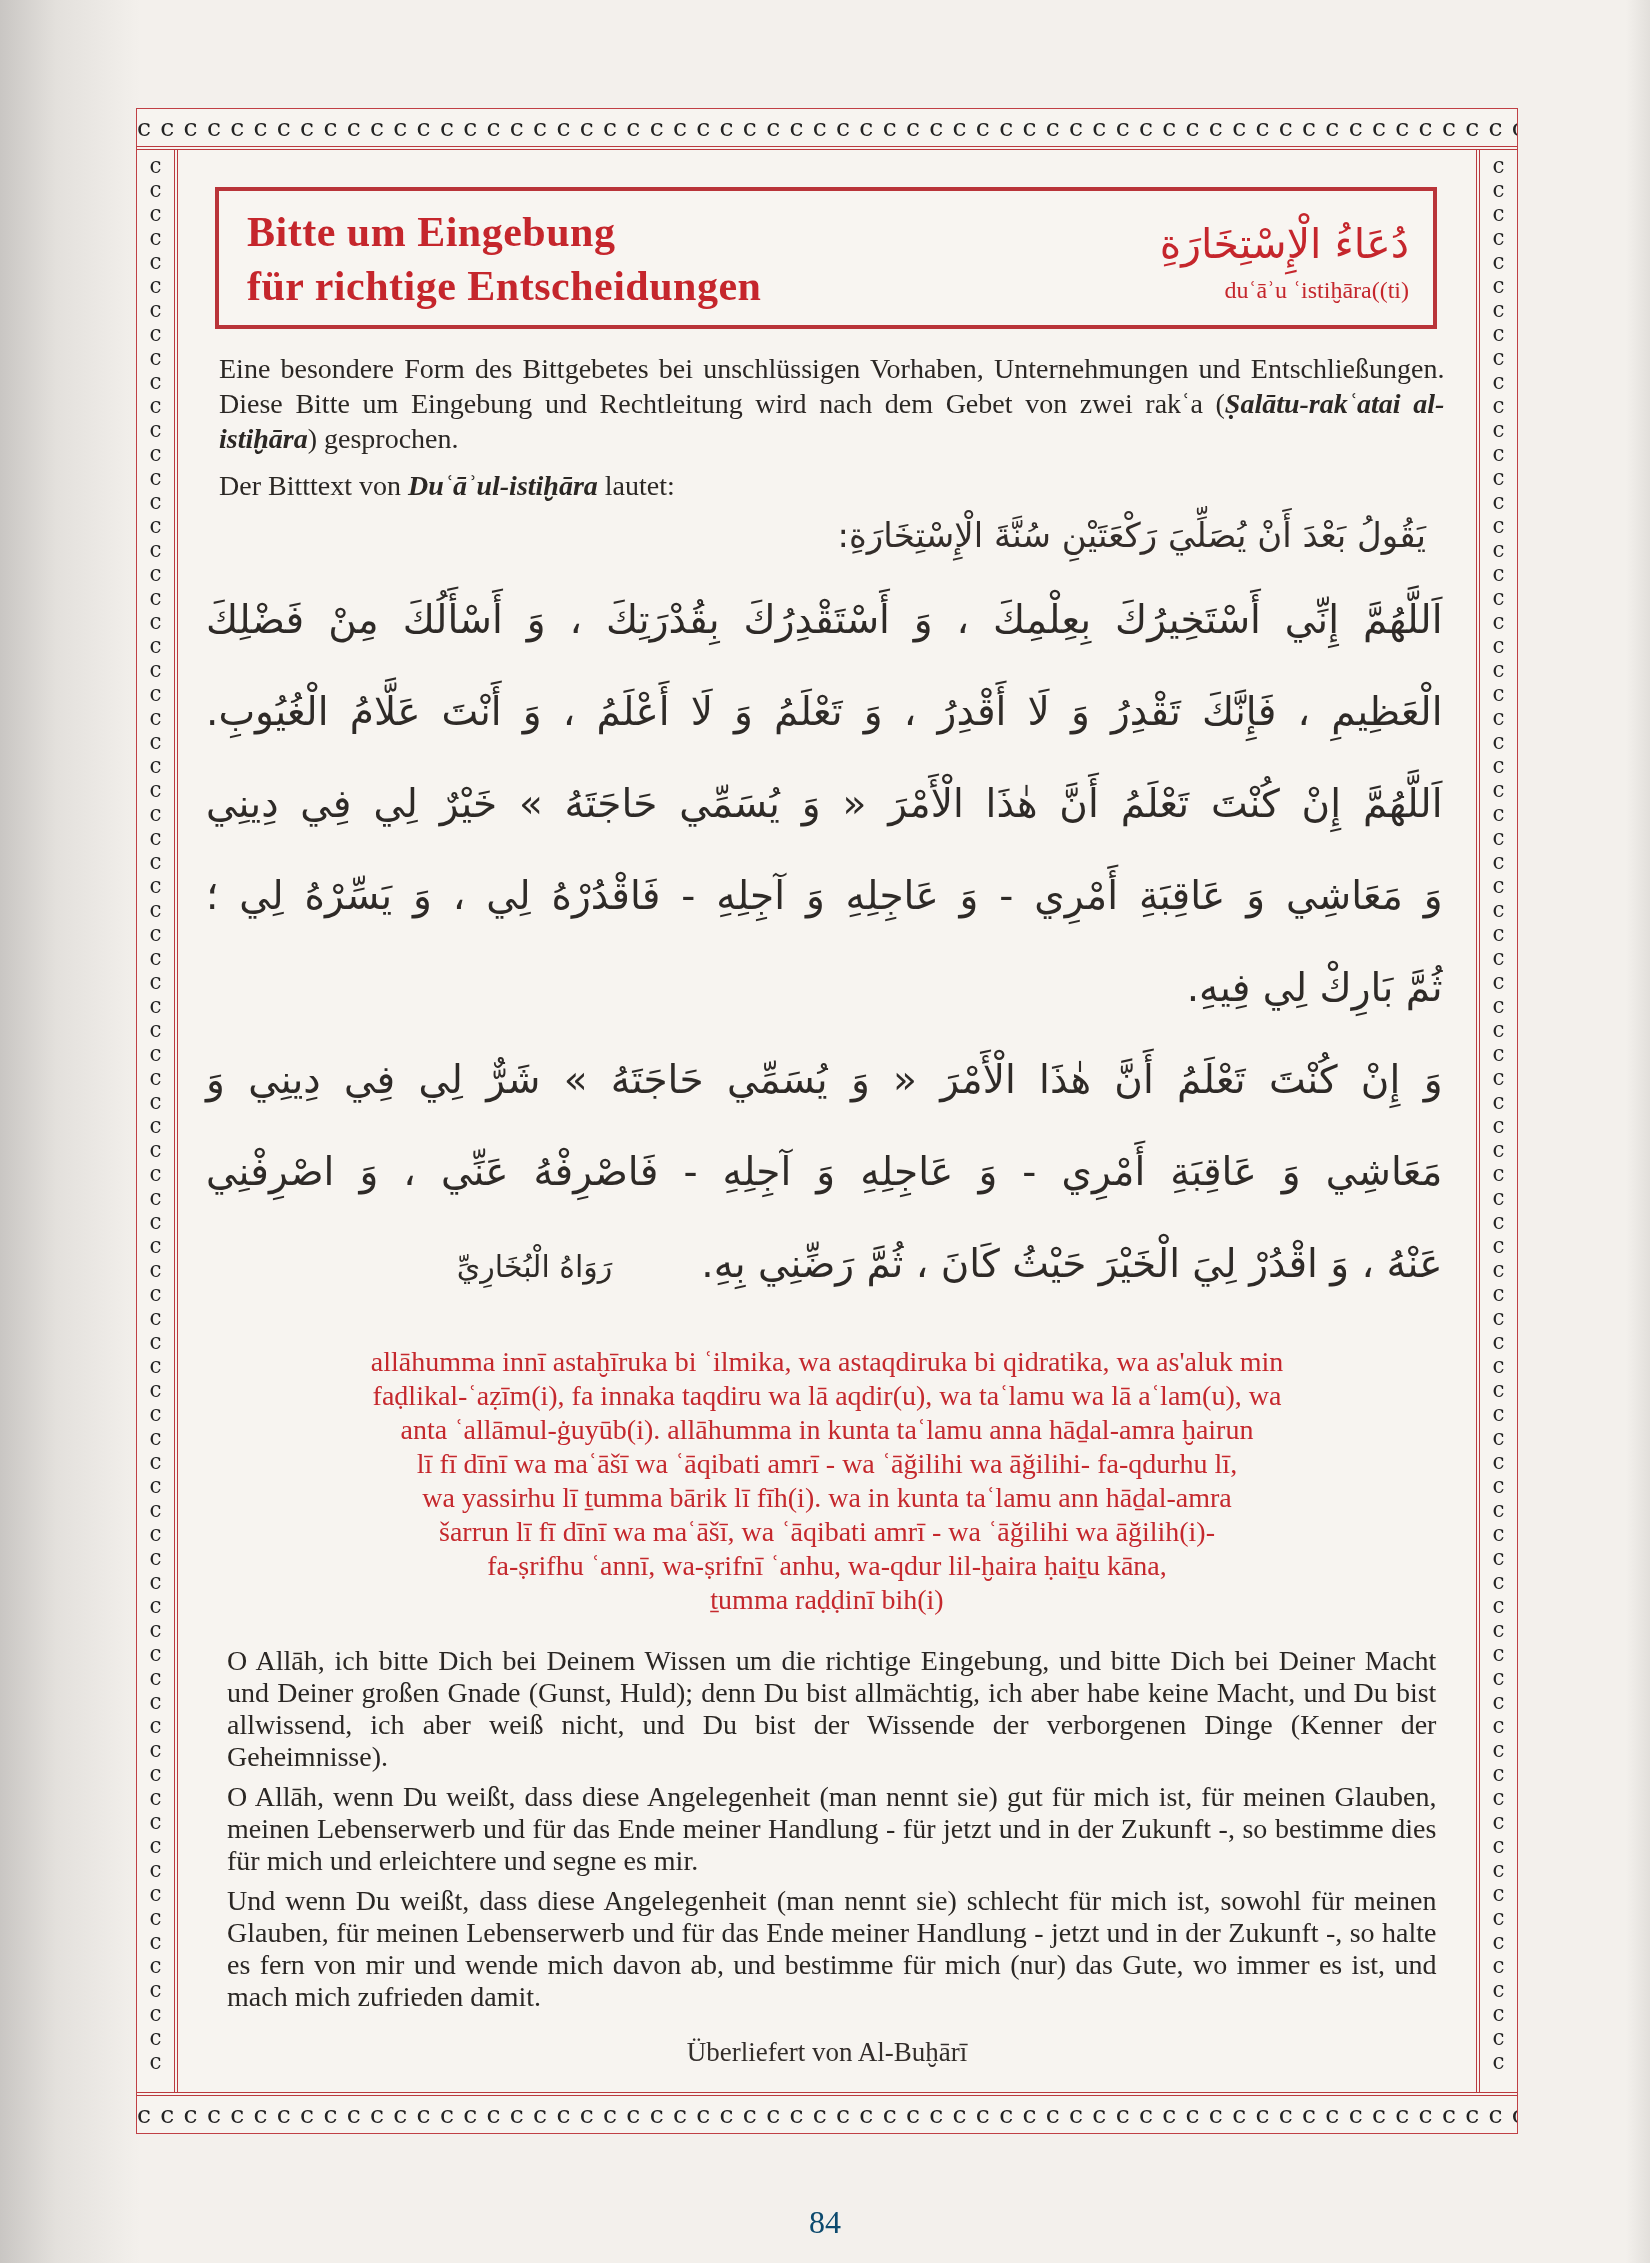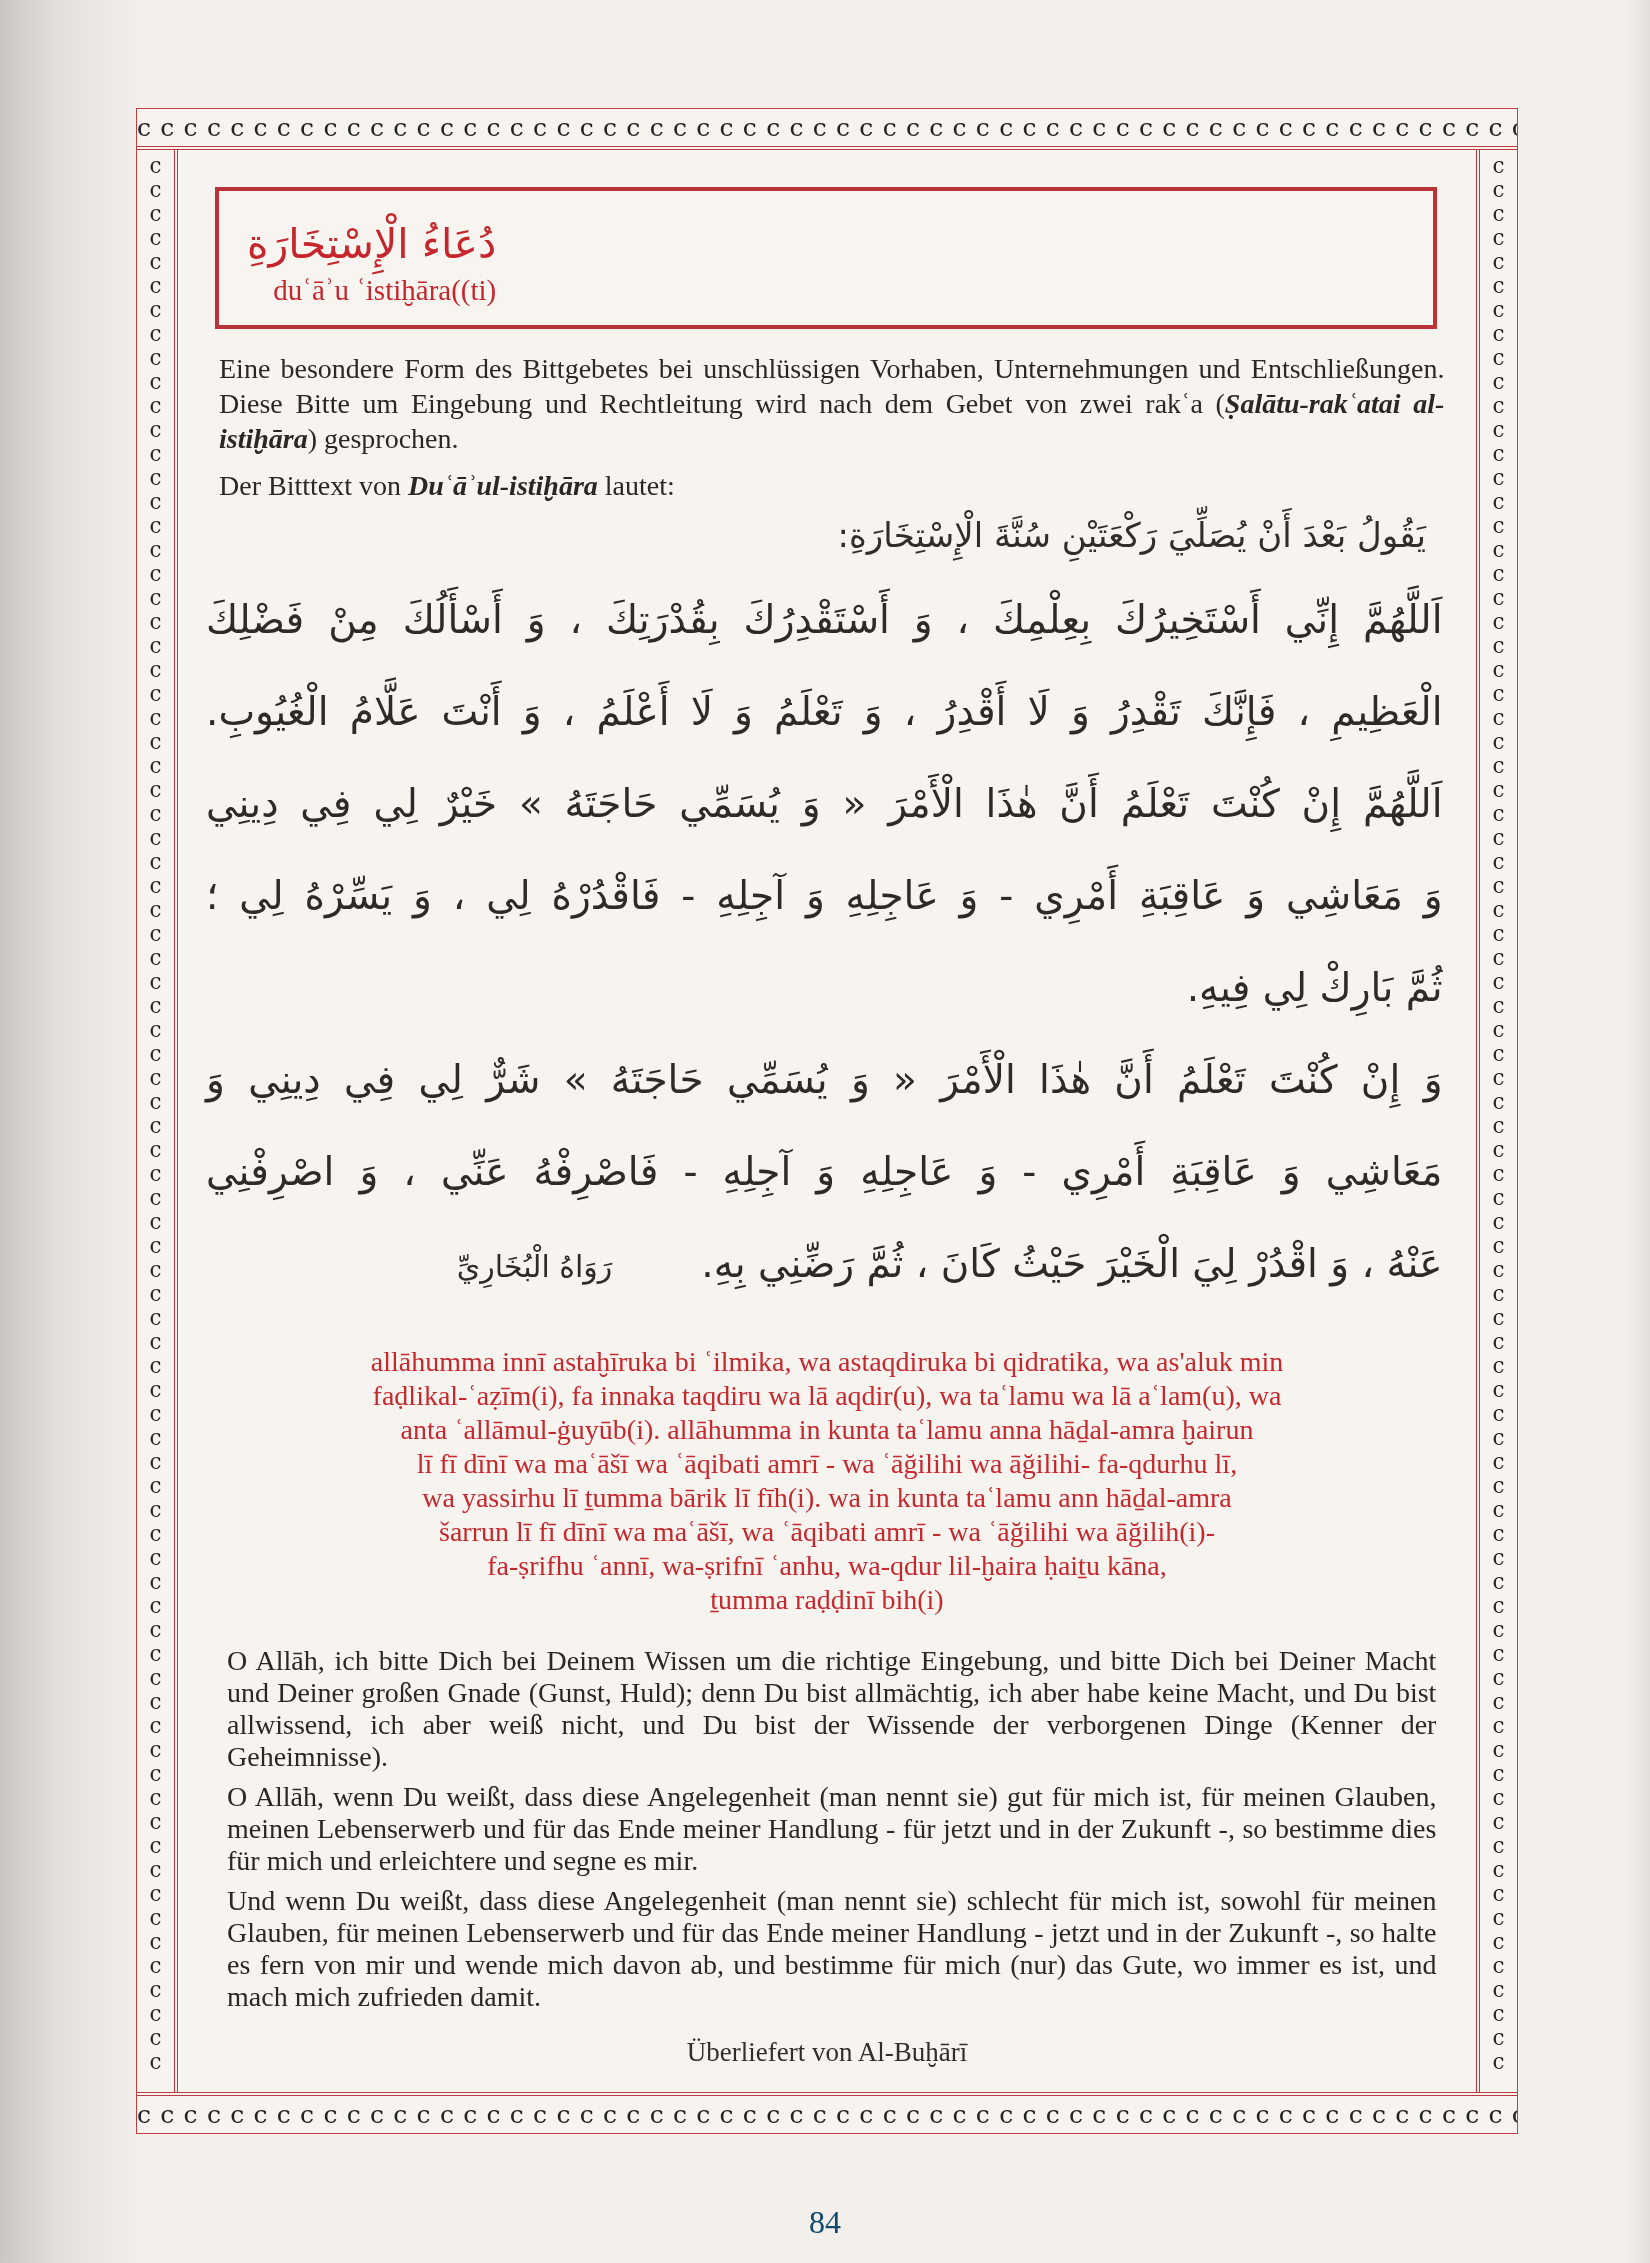--- a/index.html
+++ b/index.html
@@ -52,21 +52,21 @@
     padding:9.3px 24px 7.5px 28px; height:142px; box-sizing:border-box;
     display:flex; justify-content:space-between; align-items:center;
     background:#f8f5f1;
   }
   .title-de {
     color:#c5262c; font-weight:bold; font-size:42px; line-height:54px;
     letter-spacing:0.5px;
   }
   .title-right { text-align:right; color:#c5262c; }
   .title-right .ar { font-size:41px; line-height:62px; }
-  .title-right .tr { font-size:29px; line-height:30px; }
+  .title-right .tr { font-size:24px; line-height:30px; }
 
   .ar { font-family:"DejaVu Sans", sans-serif; direction:rtl; unicode-bidi:isolate; }
 
   .intro, .intro-line2 {
     margin:22.4px 18.6px 0 28px; font-size:28px; line-height:35px;
   }
   .intro { text-align:justify; }
   .intro-line2 { margin-top:12px; }
   .intro-ar {
     margin:7.5px 37px 0 0; font-size:34px; line-height:48px;
@@ -270,20 +270,24 @@
 c
 c
 c
 c
 c
 c</div>
 
   <div class="content">
 
     <div class="title-box">
+      <div class="title-de">
+        <div>Bitte um Eingebung</div>
+        <div>für richtige Entscheidungen</div>
+      </div>
       <div class="title-right">
         <div class="ar">دُعَاءُ الْإِسْتِخَارَةِ</div>
         <div class="tr">duʿāʾu ʿistiḫāra((ti)</div>
       </div>
     </div>
 
     <p class="intro"><span>Eine besondere Form des Bittgebetes bei unschlüssigen Vorhaben, Unternehmungen und Entschließungen. Diese Bitte um Eingebung und Rechtleitung wird nach dem Gebet von zwei rakʿa (</span><b><i>Ṣalātu-rakʿatai al-istiḫāra</i></b><span>) gesprochen.</span></p>
 
     <p class="intro-line2"><span>Der Bitttext von </span><b><i>Duʿāʾul-istiḫāra</i></b><span> lautet:</span></p>
 

